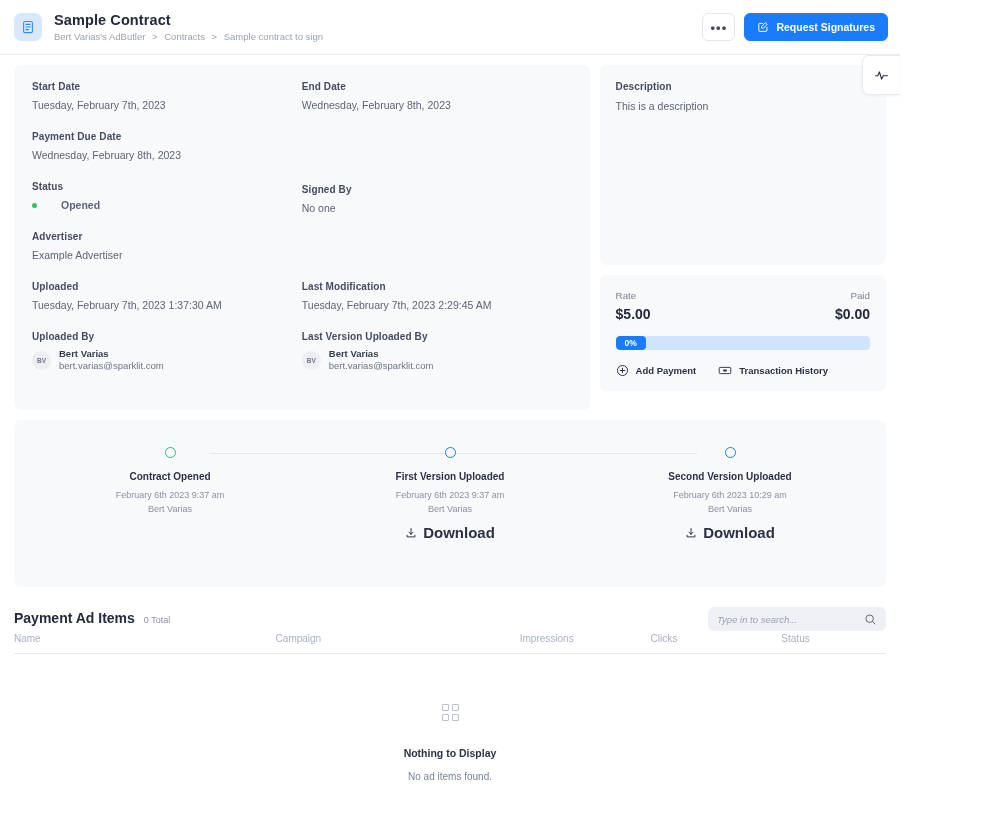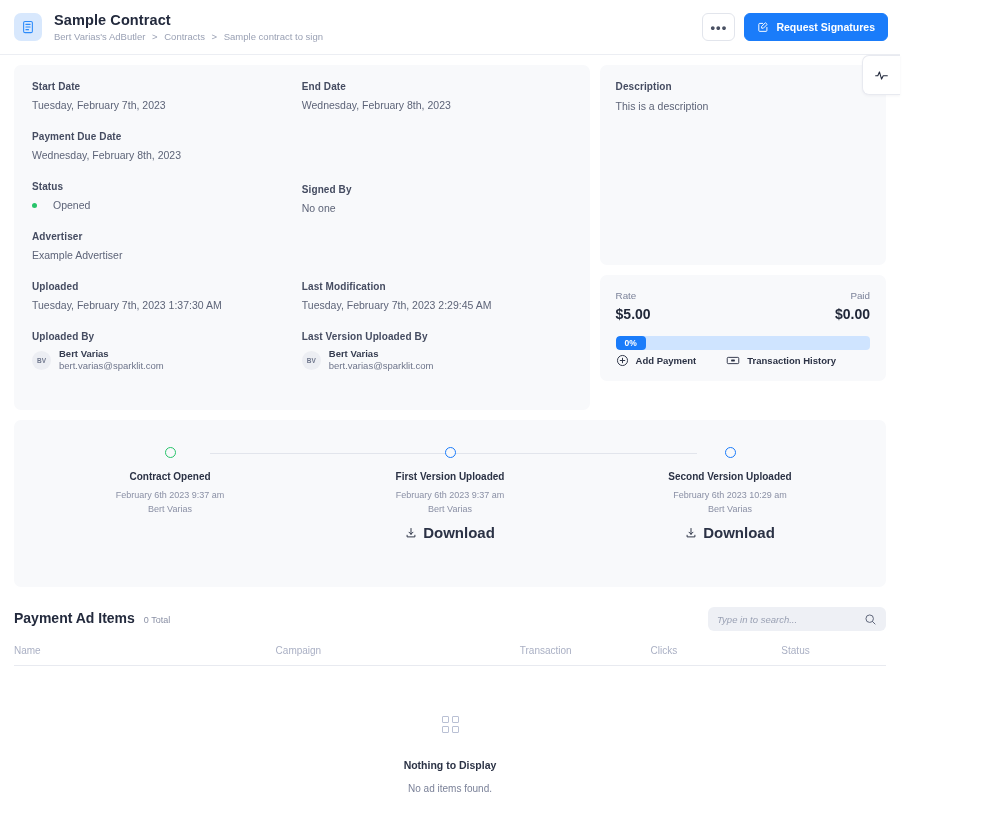--- a/index.html
+++ b/index.html
@@ -43,21 +43,21 @@
   .body { padding: 10px 14px 0 14px; }
   .top-row { display: flex; gap: 10px; align-items: flex-start; }
   .panel { background: #f8f9fb; border-radius: 7px; }
 
   .left-panel { width: 620px; padding: 16px 18px 16px 18px; min-height: 345px; }
   .fgrid { display: flex; flex-wrap: wrap; }
   .fcol { width: 50%; }
   .field { margin-bottom: 20px; }
   .flabel { font-size: 10px; font-weight: bold; color: #454c61; letter-spacing:.1px; }
   .fvalue { font-size: 10.5px; color: #5d6478; margin-top: 7px; }
-  .status-val { display: flex; align-items: center; gap: 16px; }
+  .status-val { display: flex; align-items: center; gap: 24px; font-weight: bold; }
   .dot { width: 5px; height: 5px; border-radius: 50%; background: #27c46a; }
 
   .person { display: flex; align-items: center; gap: 8px; margin-top: 6px; }
   .avatar {
     width: 19px; height: 19px; border-radius: 50%; background: #eceef3;
     color: #6e768c; font-size: 6.5px; font-weight: bold;
     display:flex; align-items:center; justify-content:center; flex:0 0 auto;
   }
   .pname { font-size: 9.5px; font-weight: bold; color: #353c50; line-height: 12px; }
   .pmail { font-size: 9.5px; color: #6d748a; line-height: 12px; }
@@ -73,21 +73,21 @@
   .rate-row2 { display:flex; justify-content: space-between; align-items: flex-start; }
   .progress {
     position: relative; height: 14px; border-radius: 4px; background: #cfe4ff;
     margin-top: 14px; overflow: hidden;
   }
   .progress-fill {
     position:absolute; left:0; top:0; bottom:0; width: 30px; background: #1a7cfa;
     border-radius: 4px; display:flex; align-items:center; justify-content:center;
     color:#fff; font-size: 8.5px; font-weight:bold;
   }
-  .pay-actions { display:flex; align-items:center; gap: 30px; margin-top: 4px; }
+  .pay-actions { display:flex; align-items:center; gap: 22px; margin-top: 14px; }
   .pay-link { display:flex; align-items:center; gap:7px; font-size:9.5px; font-weight:bold; color:#2b3245; cursor:pointer; }
 
   
   .activity-tab {
     position:absolute; right: 0; top: 55px;
     width: 38px; height: 40px; background:#fff;
     border:1px solid #e8eaf0; border-right:none;
     border-radius: 7px 0 0 7px;
     display:flex; align-items:center; justify-content:center; cursor:pointer;
     box-shadow: 0 1px 3px rgba(30,40,70,.05);
@@ -115,21 +115,21 @@
   .search-box {
     margin-left: auto; width: 178px; height: 24px; border-radius: 6px; background:#eef0f5;
     display:flex; align-items:center; padding: 0 9px; gap:6px;
   }
   .search-box input {
     border:none; background:transparent; outline:none; flex:1;
     font-family:"Liberation Sans", sans-serif; font-size:9.5px; font-style: italic; color:#6d748a;
   }
   .search-box input::placeholder { color:#9aa1b4; font-style: italic; }
 
-  table.rel-table { width: 100%; border-collapse: collapse; margin-top: 14px; }
+  table.rel-table { width: 100%; border-collapse: collapse; margin-top: 2px; }
   table.rel-table th {
     text-align: left; font-size: 10px; font-weight: normal; color:#aab0c4;
     padding: 0 0 9px 0; border-bottom: 1px solid #e8eaf0;
   }
   th.c-name { width: 30%; }
   th.c-camp { width: 28%; }
   th.c-impr { width: 15%; }
   th.c-clicks{ width: 15%; }
   th.c-status{ width: 12%; text-align: left; }
 
@@ -366,21 +366,21 @@
           </svg>
         </span>
       </div>
     </div>
 
     <table class="rel-table">
       <thead>
         <tr>
           <th class="c-name">Name</th>
           <th class="c-camp">Campaign</th>
-          <th class="c-impr">Transaction</th>
+          <th class="c-impr">Impressions</th>
           <th class="c-clicks">Clicks</th>
           <th class="c-status">Status</th>
         </tr>
       </thead>
       <tbody></tbody>
     </table>
 
     <div class="empty">
       <div class="grid-icon">
         <i></i>

